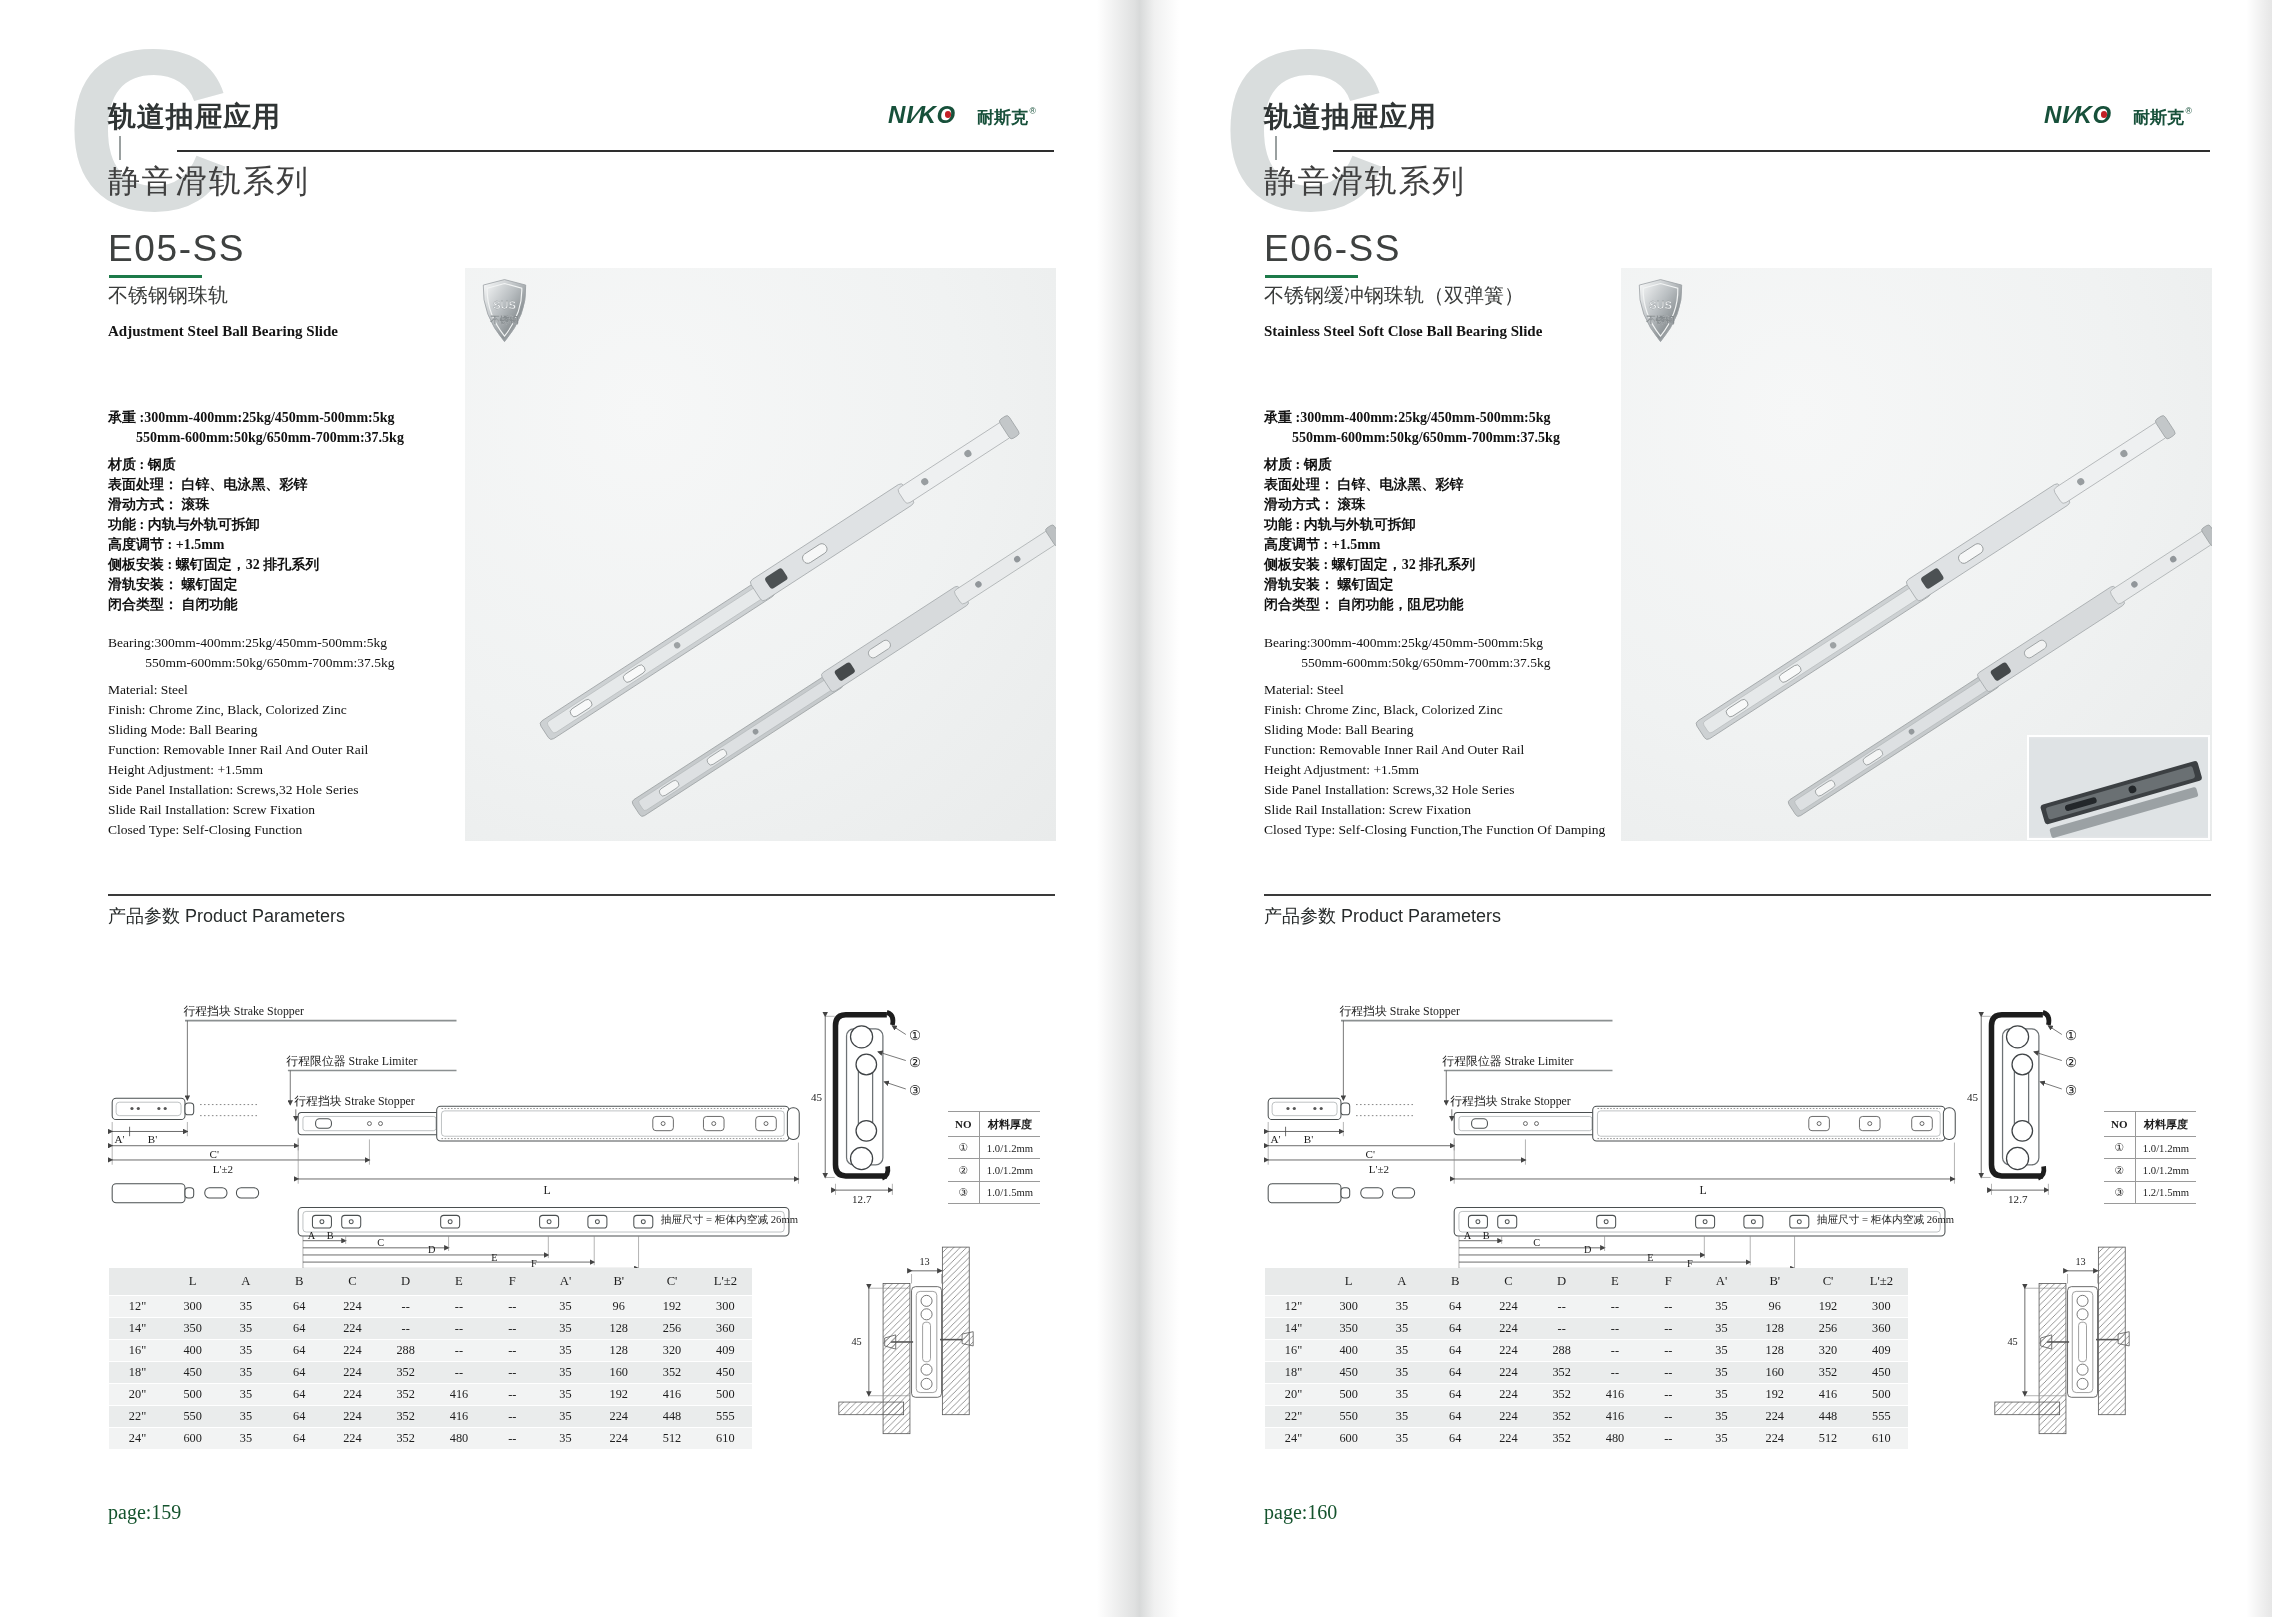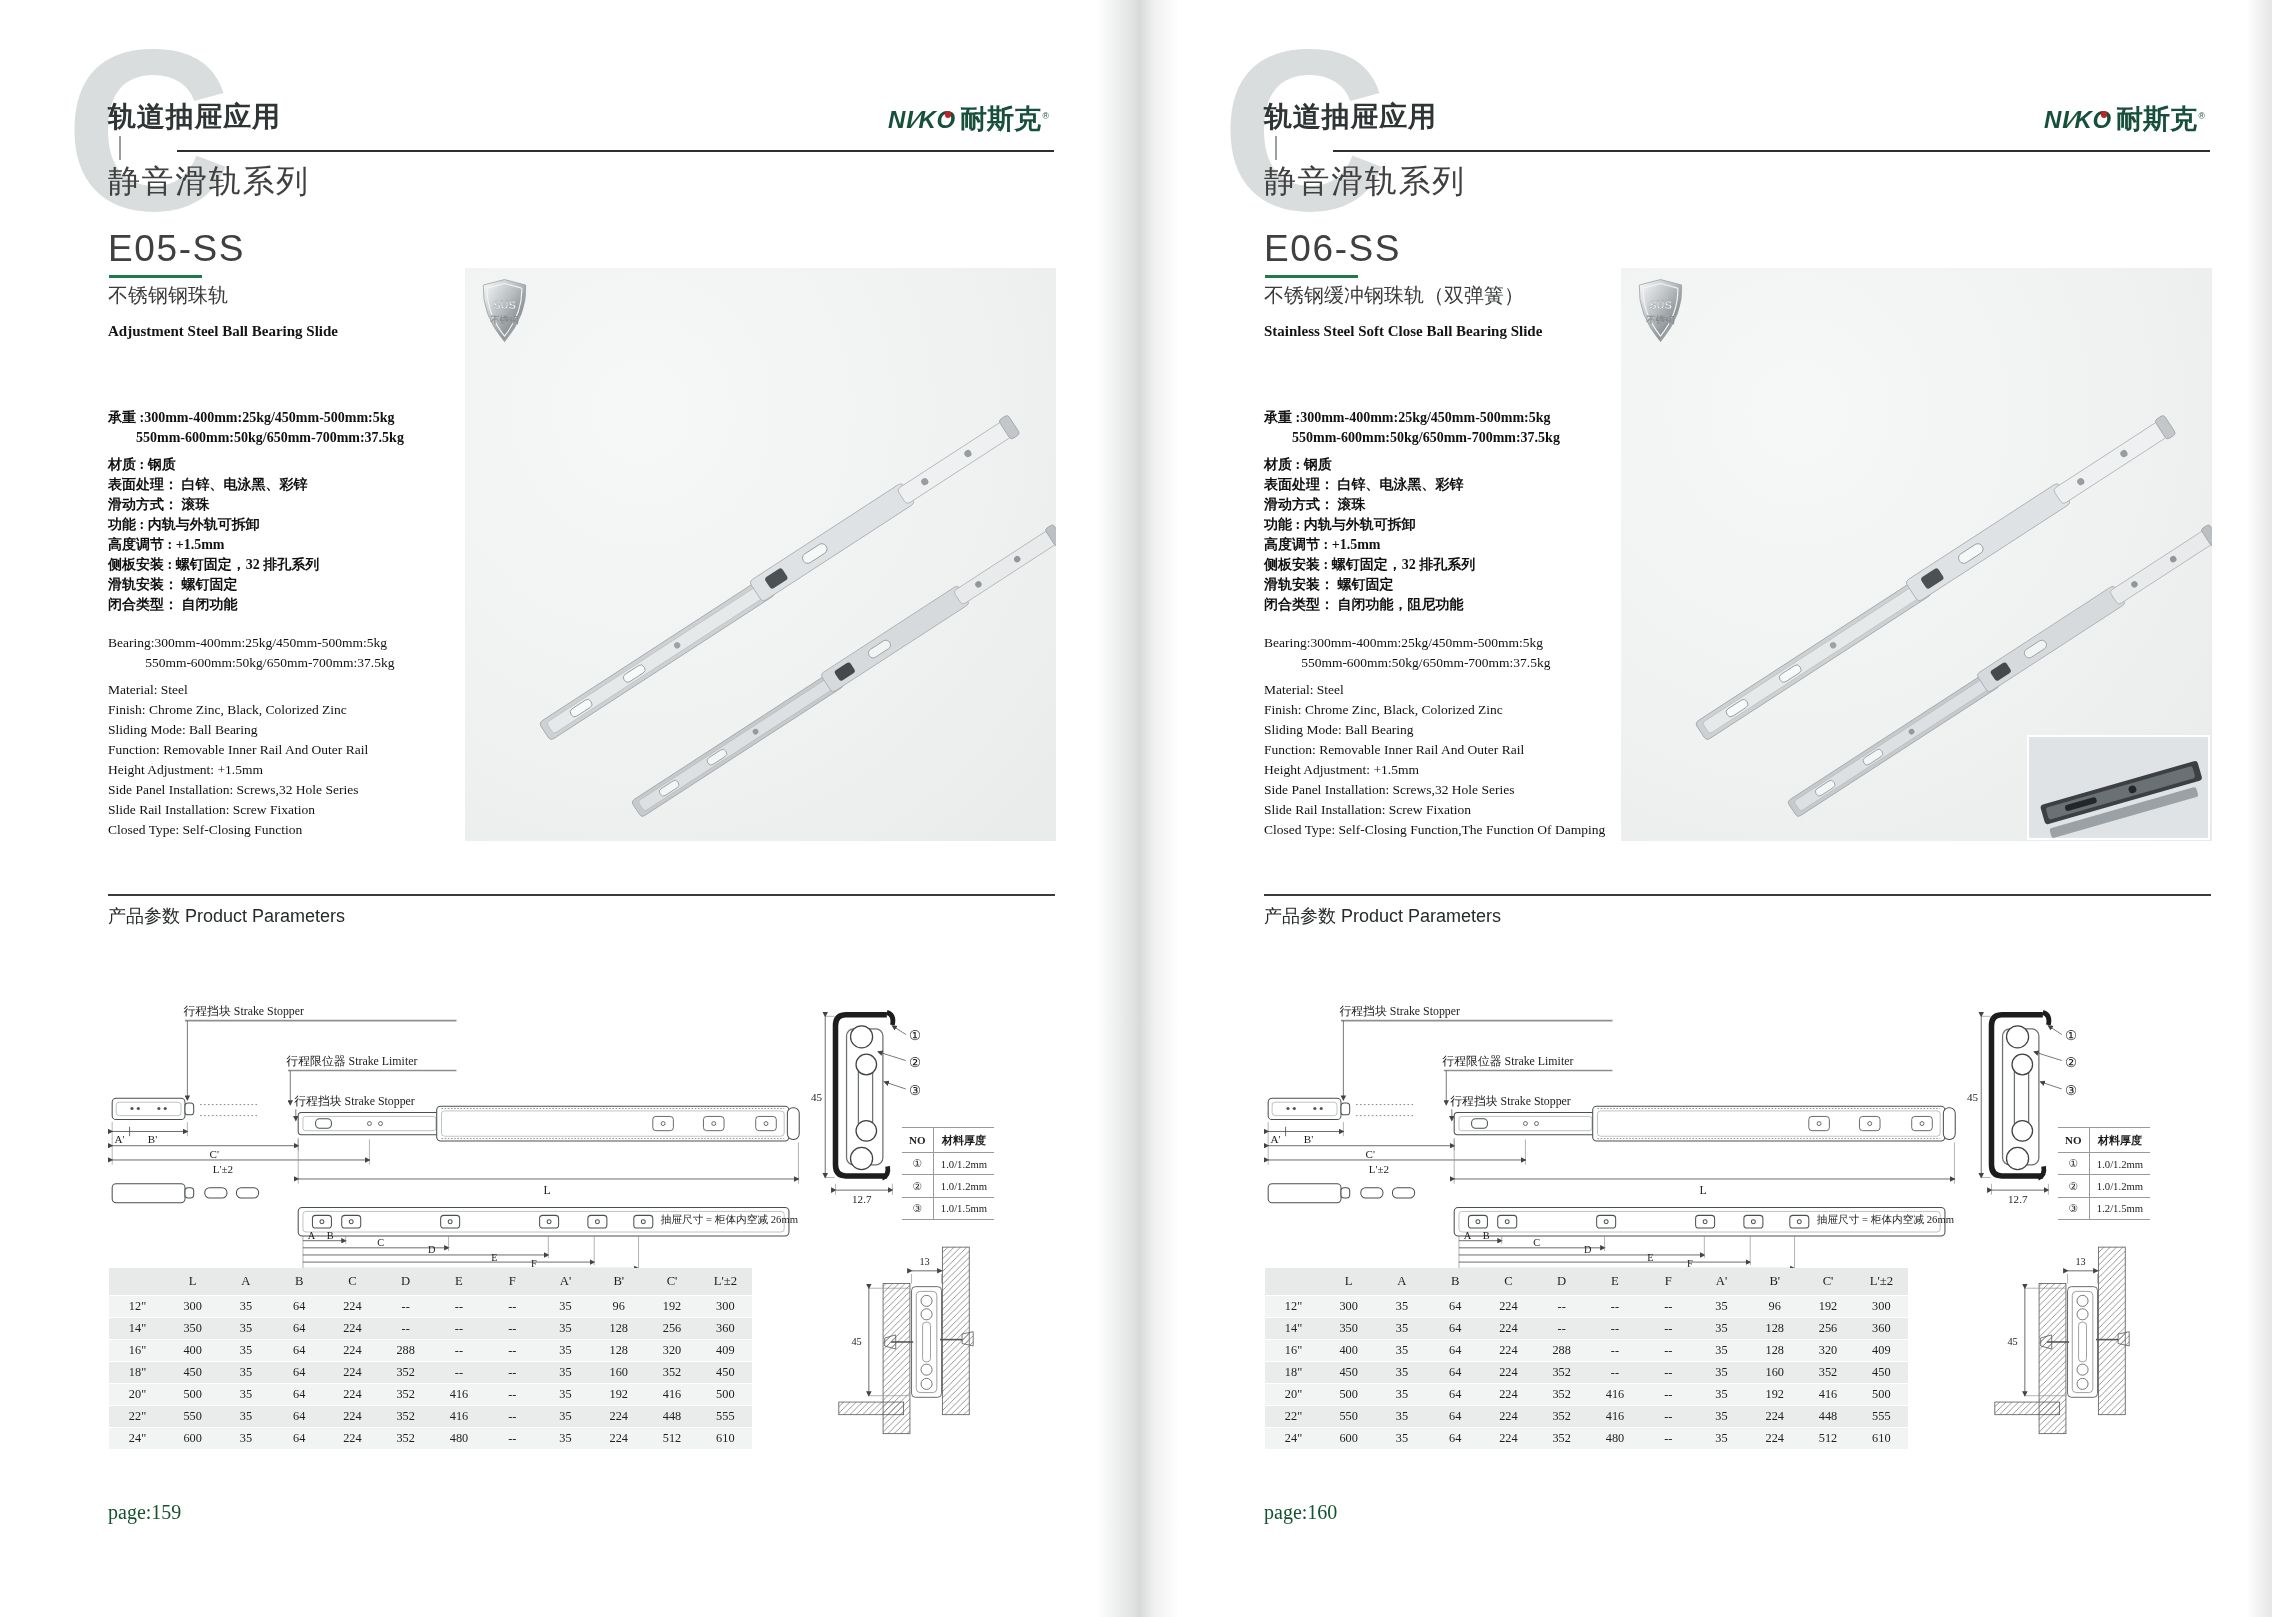--- a/index.html
+++ b/index.html
@@ -16,21 +16,21 @@
     font-weight:700;color:#d9dddd;z-index:0;}
   .header-row{position:absolute;left:108px;top:98px;display:flex;align-items:flex-start;z-index:1;flex-direction:column;}
   .h-bold{font-size:28px;font-weight:700;color:#2f3434;letter-spacing:0.8px;}
   .h-div{width:1.6px;height:24px;background:#9aa0a0;margin:0 11px;}
   .h-light{font-size:32px;font-weight:400;color:#404040;letter-spacing:1.6px;}
   .header-rule{position:absolute;left:177px;top:150px;width:877px;height:1.6px;background:#2e2e2e;}
 
   .logo{position:absolute;top:101px;left:888px;width:171px;display:flex;align-items:baseline;
     color:#17503a;z-index:2;}
   .logo-en{font-size:24px;font-weight:800;font-style:italic;letter-spacing:0.8px;}
-  .logo-cn{font-size:27px;font-weight:800;margin-left:4px;}
+  .logo-cn{font-size:17px;font-weight:800;margin-left:21px;}
   .logo-reg{font-size:8.7px;margin-left:1.6px;position:relative;top:-9.5px;}
   .logo-dot{position:absolute;left:57px;top:10.3px;width:6.3px;height:6.3px;border-radius:50%;background:#c32127;}
 
   .model{position:absolute;left:108px;top:228px;font-size:37px;font-weight:400;color:#3e4140;letter-spacing:1.6px;}
   .model-rule{position:absolute;left:109px;top:275px;width:93px;height:3.2px;background:#1d7a49;}
   .name-cn{position:absolute;left:108px;top:282px;font-size:20px;color:#3a3c3b;}
   .name-en{position:absolute;left:108px;top:323px;font-size:15px;font-family:"Liberation Serif",serif;
     font-weight:700;color:#141414;}
 
   .specs{position:absolute;left:108px;font-family:"Liberation Serif",serif;color:#111;z-index:1;}
@@ -51,22 +51,22 @@
   .section-rule{position:absolute;left:108px;top:894px;width:947px;height:1.6px;background:#3a3a3a;}
   .section-title{position:absolute;left:108px;top:904px;font-size:18px;color:#262a2a;}
 
   .diagram{position:absolute;left:108px;top:989px;width:697px;height:281px;}
   .diagram text{font-family:"Liberation Serif",serif;fill:#1c1c1c;}
   .cross{position:absolute;left:811px;top:1002px;width:158px;height:204px;}
   .cross text{font-family:"Liberation Serif",serif;fill:#1c1c1c;}
   .install{position:absolute;left:823px;top:1239px;width:166px;height:202px;}
   .install text{font-family:"Liberation Serif",serif;fill:#1c1c1c;}
 
-  .mat-table{position:absolute;left:902px;top:1111px;border-collapse:collapse;
-    font-family:"Liberation Serif",serif;font-size:10.7px;color:#1c1c1c;margin-top:16px;}
+  .mat-table{position:absolute;left:948px;top:1111px;border-collapse:collapse;
+    font-family:"Liberation Serif",serif;font-size:10.7px;color:#1c1c1c;}
   .mat-table th,.mat-table td{border-top:0.8px solid #9a9a9a;padding:0 7.1px;height:21.4px;
     text-align:center;font-weight:400;}
   .mat-table th{height:24px;font-size:11px;font-weight:700;}
   .mat-table tr:last-child td{border-bottom:0.8px solid #9a9a9a;}
   .mat-table th:first-child,.mat-table td:first-child{border-right:0.8px solid #9a9a9a;}
 
   .data-table{position:absolute;left:109px;top:1267px;width:643px;border-collapse:separate;
     border-spacing:0 1.6px;font-family:"Liberation Serif",serif;font-size:12.3px;color:#1d1d1d;
     table-layout:fixed;}
   .data-table th{background:#e8eaea;height:25px;font-weight:400;font-size:12.7px;text-align:center;}

